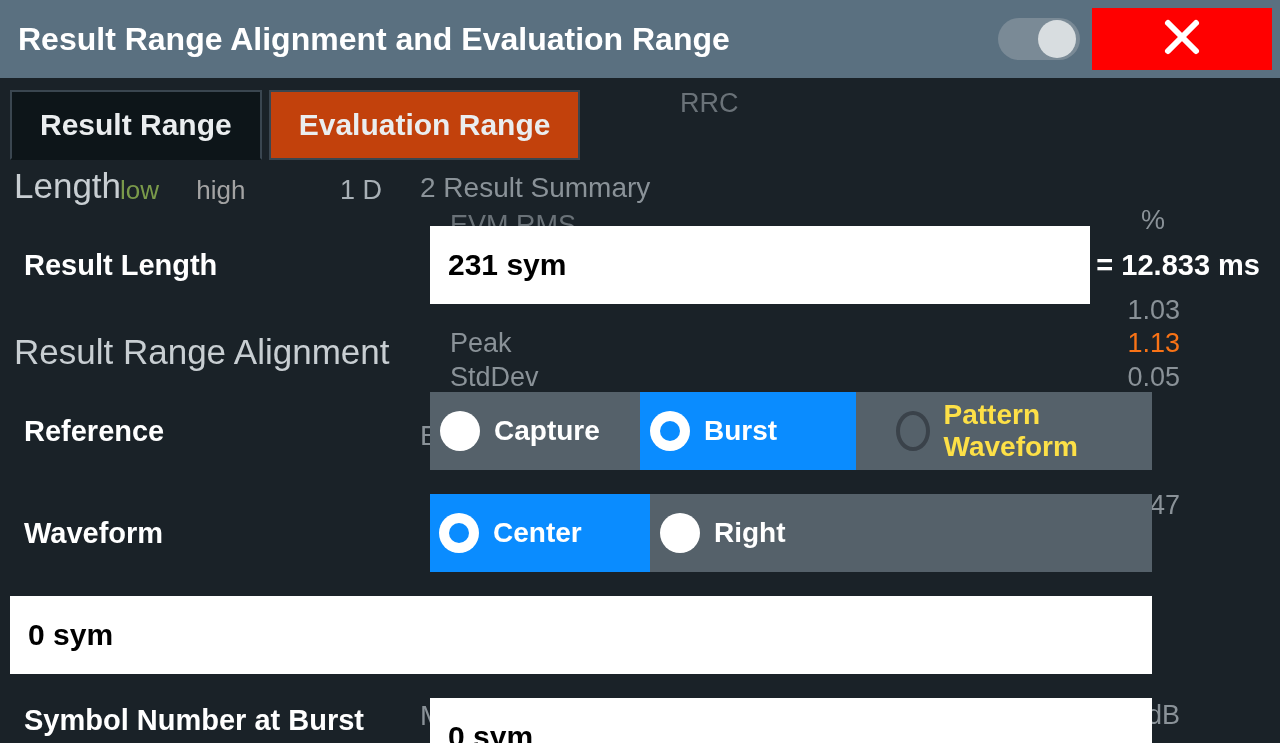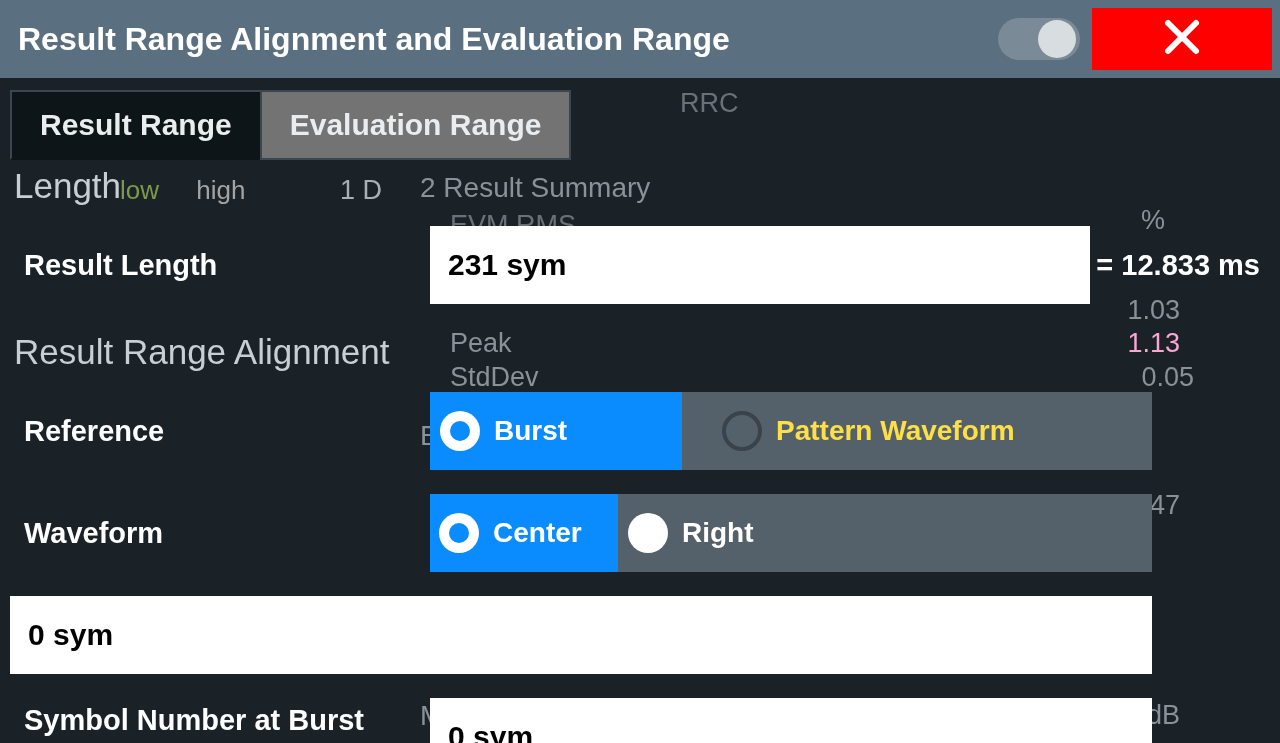--- a/index.html
+++ b/index.html
@@ -27,23 +27,23 @@
     font-size: 26px;
   }
   .bg-low { color: #7a9a4a; }
   .bg-high { color: #a3a3a3; margin-left: 30px; }
   .bg-1d { position: absolute; top: 95px; left: 340px; color: #a8b0b6; }
   .bg-resultsummary { position: absolute; top: 92px; left: 420px; color: #8a9298; font-size: 28px; }
   .bg-evmrms { position: absolute; top: 130px; left: 450px; }
   .bg-pct { position: absolute; top: 125px; right: 115px; color: #8a9298; }
   .bg-103 { position: absolute; top: 215px; right: 100px; color: #8a9298; }
   .bg-peak { position: absolute; top: 248px; left: 450px; color: #8a9298; }
-  .bg-113 { position: absolute; top: 248px; right: 100px; color: #f9a8d4; }
+  .bg-113 { position: absolute; top: 248px; right: 100px; color: #f97316; }
   .bg-stddev { position: absolute; top: 282px; left: 450px; color: #8a9298; }
-  .bg-005 { position: absolute; top: 282px; right: 86px; color: #8a9298; }
+  .bg-005 { position: absolute; top: 282px; right: 100px; color: #8a9298; }
   .bg-ev { position: absolute; top: 340px; left: 420px; color: #8a9298; font-size: 28px; }
   .bg-247 { position: absolute; top: 410px; right: 100px; color: #8a9298; }
   .bg-merms { position: absolute; top: 620px; left: 420px; color: #8a9298; font-size: 28px; }
   .bg-db { position: absolute; top: 620px; right: 100px; color: #8a9298; }
 
   
   .titlebar {
     height: 78px;
     background: #5a7080;
     display: flex;
@@ -81,26 +81,27 @@
     cursor: pointer;
   }
   .close-btn svg { width: 44px; height: 44px; }
 
   
   .tabbar {
     display: flex;
     margin: 12px 0 0 10px;
     position: relative;
     z-index: 10;
+    gap: 9px;
   }
   .tab {
     padding: 16px 28px;
     font-size: 30px;
     font-weight: 600;
-    background: #737373;
+    background: #c2410c;
     color: #eaedef;
     border: 2px solid #3a4650;
     cursor: pointer;
     margin-right: -2px;
   }
   .tab.active {
     background: #0d1519;
     border-bottom-color: #0d1519;
   }
 
@@ -187,24 +188,24 @@
     background: #0a8cff;
     display: none;
   }
   .radio-opt.selected .radio-dot { display: block; }
   .radio-opt.disabled .radio-circ {
     background: transparent;
     border: 4px solid #3a424a;
   }
   
   .ref-capture { width: 210px; }
-  .ref-burst   { width: 252px; text-align: right; }
+  .ref-burst   { width: 216px; text-align: right; }
   .ref-pattern { flex: 1; padding-left: 40px; }
   .al-left   { width: 210px; }
-  .al-center { width: 188px; padding-left: 9px; }
+  .al-center { width: 220px; padding-left: 9px; }
   .al-right  { flex: 1; }
   .input-row .text-input { margin-right: 118px; }
 </style>
 </head>
 <body>
 
 <div class="bg-layer">
   <div class="bg-rrc">RRC</div>
   <div class="bg-low-high">
     <span class="bg-low">low</span>
@@ -253,20 +254,24 @@
     <div class="row-label">Result Length</div>
     <input class="text-input" value="231 sym" style="">
     <div class="equals-label">= 12.833 ms</div>
   </div>
 
   <div class="section-title" style="padding-top:18px">Result Range Alignment</div>
 
   <div class="row">
     <div class="row-label">Reference</div>
     <div class="radio-group">
+      <div class="radio-opt ref-capture">
+        <span class="radio-circ"></span>
+        <span>Capture</span>
+      </div>
       <div class="radio-opt ref-burst selected">
         <span class="radio-circ">
             <span class="radio-dot"></span>
           </span>
         <span>Burst</span>
       </div>
       <div class="radio-opt ref-pattern disabled">
         <span class="radio-circ"></span>
         <span>Pattern Waveform</span>
       </div>

